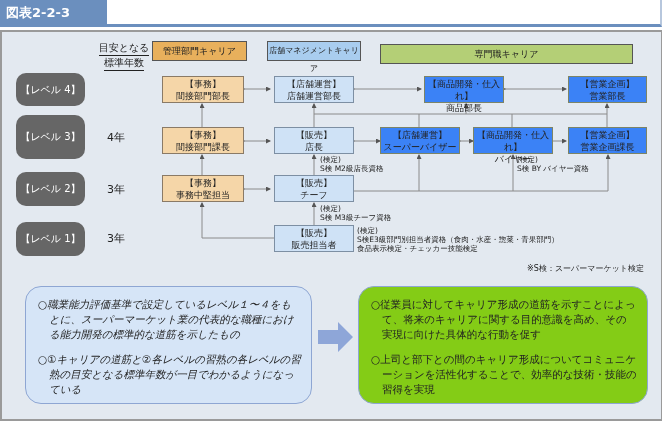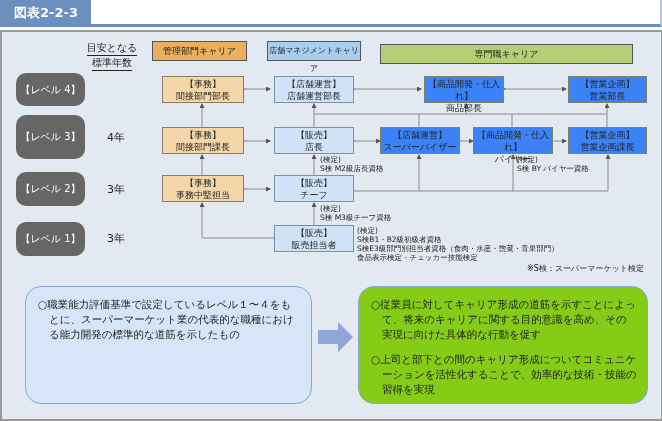--- a/index.html
+++ b/index.html
@@ -1,18 +1,18 @@
 <!DOCTYPE html>
 <html><head>
 <meta charset="utf-8">
 <style>
   * { box-sizing: border-box; margin: 0; padding: 0; }
   body { width: 662px; height: 421px; background: #ffffff; font-family: "DejaVu Sans", sans-serif; position: relative; overflow: hidden; color: #222; }
   .header { position: absolute; left: 0; top: 0; width: 662px; height: 27px; border-bottom: 3px solid #6b8fbe; border-right: 2px solid #b7c7dd; }
-  .fig-label { position: absolute; left: 0; top: 0; width: 91px; height: 25px; background: #6b8fbe; color: #fff; font-weight: bold; font-size: 13px; line-height: 25px; padding-left: 14px; }
+  .fig-label { position: absolute; left: 0; top: 0; width: 107px; height: 25px; background: #6b8fbe; color: #fff; font-weight: bold; font-size: 13px; line-height: 25px; padding-left: 6px; }
   .fig-title { position: absolute; left: 110px; top: 0; height: 25px; line-height: 25px; font-weight: bold; font-size: 14px; color: #222; }
   .panel { position: absolute; left: 0; top: 30px; width: 662px; height: 391px; background: #e3e9f0; border: 2px solid #9a9a9a; border-right: 1px solid #9a9a9a; }
   .abs { position: absolute; }
   .hdr-label { font-size: 10px; line-height: 14px; text-align: center; color: #222; }
   .hdr-label span { border-bottom: 1px solid #222; display: inline-block; }
   .track { position: absolute; height: 20px; font-size: 9px; line-height: 18px; text-align: center; border: 1px solid #555; }
   .level { position: absolute; left: 16px; width: 69px; background: #666; color: #fff; border-radius: 10px; font-size: 10px; text-align: center; }
   .years { position: absolute; left: 107px; font-size: 11px; color: #222; }
   .node { position: absolute; height: 27px; border: 1px solid #7a7a7a; font-size: 9px; line-height: 12px; text-align: center; padding-top: 2px; color: #222; font-family: Liberation Mono, monospace; }
   .node.mgmt { background: #f5d6a8; border-color: #8a7a66; }
@@ -26,21 +26,21 @@
 </style>
 </head>
 <body>
 
 <div class="header">
   <div class="fig-label">図表2-2-3</div>
 </div>
 
 <div class="panel"></div>
 
-<div class="abs hdr-label" style="left:80px; top:41px; width:64px;">
+<div class="abs hdr-label" style="left:92px; top:41px; width:64px;">
   <span>目安となる</span><br>
   <span>標準年数</span>
 </div>
 <div class="track" style="left:152px; top:41px; width:95px; background:#e8b05c;">管理部門キャリア</div>
 <div class="track" style="left:267px; top:41px; width:94px; background:#a9cdef; font-size:8px;">店舗マネジメントキャリア</div>
 <div class="track" style="left:380px; top:44px; width:253px; background:#b4cf76;">専門職キャリア</div>
 
 <div class="level" style="top:73px; height:33px; line-height:33px;">【レベル 4】</div>
 <div class="level" style="top:115px; height:44px; line-height:44px;">【レベル 3】</div>
 <div class="years" style="top:130px;">4年</div>
@@ -148,29 +148,29 @@
 <div class="note" style="left:517px; top:155px;">
   <div>(検定)</div>
   <div>S検 BY バイヤー資格</div>
 </div>
 <div class="note" style="left:320px; top:204px;">
   <div>(検定)</div>
   <div>S検 M3級チーフ資格</div>
 </div>
 <div class="note" style="left:357px; top:226px;">
   <div>(検定)</div>
-  <div>S検B1・B2級初級者資格</div>
   <div>S検E3級部門別担当者資格（食肉・水産・惣菜・青果部門）</div>
   <div>食品表示検定・チェッカー技能検定</div>
 </div>
 
 <div class="footnote">※S検：スーパーマーケット検定</div>
 
-<div class="bubble" style="left:25px; top:286px; width:287px; height:118px; background:#d6e5f7;">
+<div class="bubble" style="left:25px; top:286px; width:287px; height:118px; background:#d6e5f7;font-style:italic;">
   <p>○職業能力評価基準で設定しているレベル１〜４をもとに、スーパーマーケット業の代表的な職種における能力開発の標準的な道筋を示したもの</p>
+  <p>○①キャリアの道筋と②各レベルの習熟の各レベルの習熟の目安となる標準年数が一目でわかるようになっている</p>
 </div>
 
 <svg class="abs" style="left:318px; top:322px;" width="38" height="30">
   <polygon points="0,8 20,8 20,0 35,15 20,30 20,22 0,22" fill="#8ea6d8"></polygon>
 </svg>
 
 <div class="bubble" style="left:358px; top:286px; width:290px; height:118px; background:#84cc16;">
   <p>○従業員に対してキャリア形成の道筋を示すことによって、将来のキャリアに関する目的意識を高め、その実現に向けた具体的な行動を促す</p>
   <p>○上司と部下との間のキャリア形成についてコミュニケーションを活性化することで、効率的な技術・技能の習得を実現</p>
 </div>

